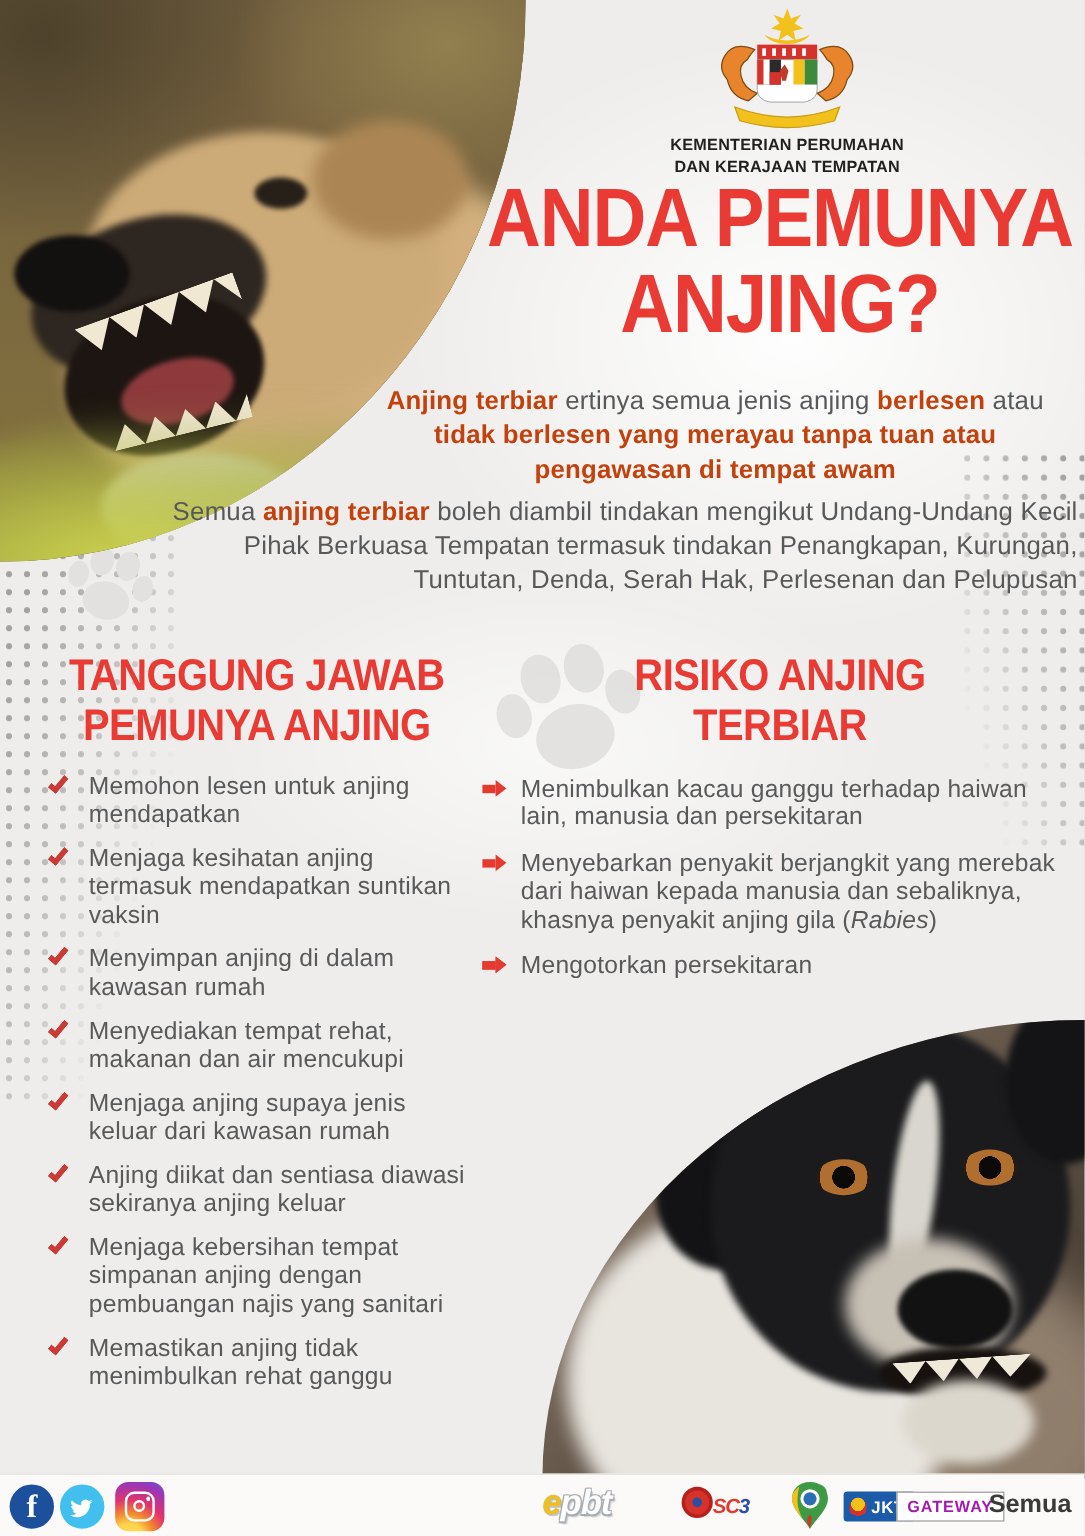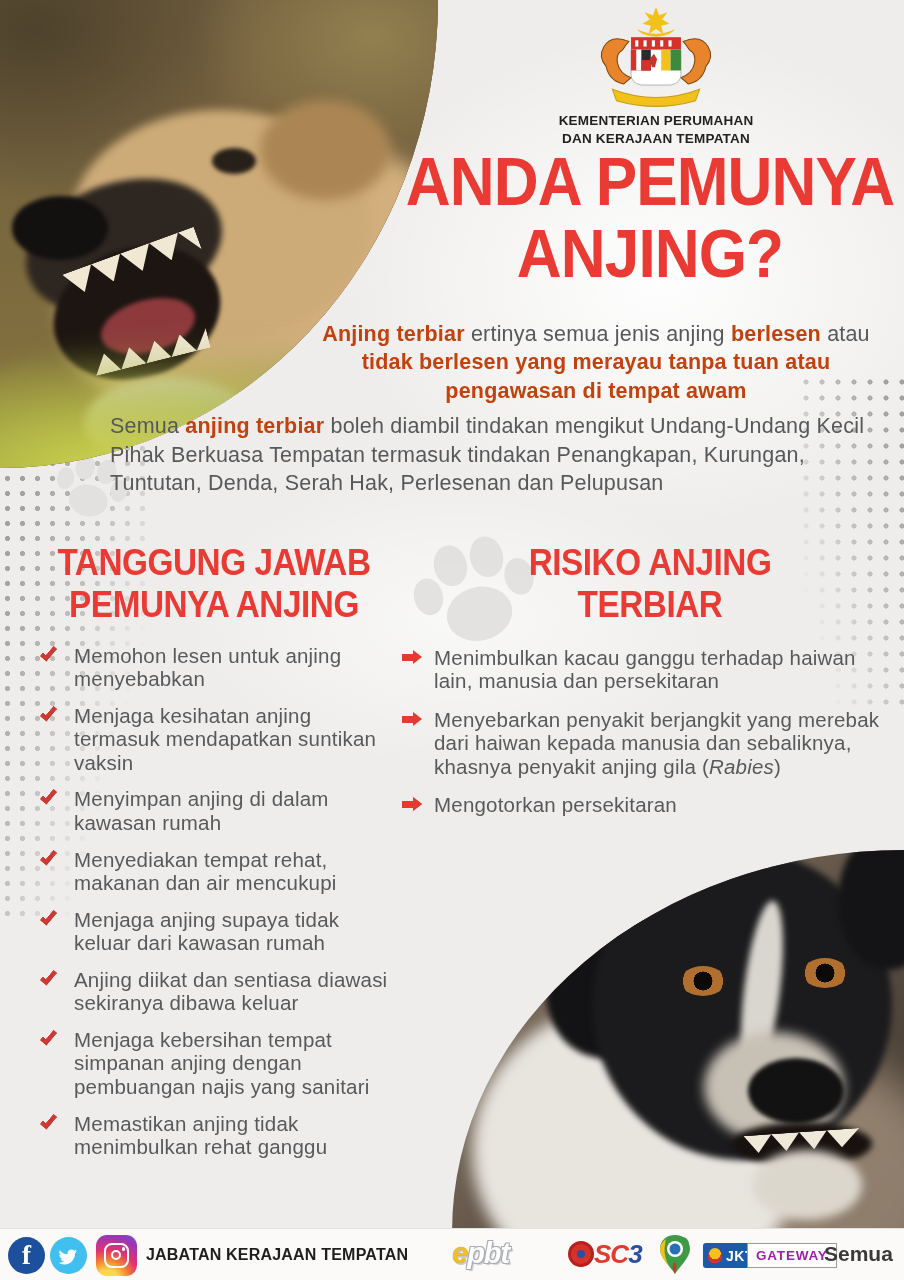--- a/index.html
+++ b/index.html
@@ -92,21 +92,21 @@
   .crest{ position:absolute; left:578px; top:6px; width:156px; height:104px; z-index:5; }
   .ministry{ position:absolute; left:470px; top:112px; width:372px; text-align:center;
     font-size:13.5px; font-weight:800; color:#221f20; line-height:1.3; letter-spacing:.2px; z-index:5; }
   .title{ position:absolute; left:370px; top:146px; width:560px; text-align:center;
     color:#e93a33; font-weight:800; font-size:69px; line-height:1.04; letter-spacing:-1px;
     transform:scaleX(.9); transform-origin:center top; z-index:5; }
 
   
   .p-intro{ position:absolute; left:296px; top:320px; width:600px; text-align:center;
     font-size:21.5px; line-height:1.32; color:#57585a; letter-spacing:.2px; z-index:5; }
-  .p-law{ position:absolute; left:110px; top:412px; width:788px; text-align:left;
+  .p-law{ position:absolute; left:110px; top:412px; width:788px; text-align:right;
     font-size:21.5px; line-height:1.33; color:#57585a; letter-spacing:.2px; z-index:5; }
   .b{ font-weight:700; color:#c2410c; }
 
   
   .col{ position:absolute; z-index:5; }
   .col-left{ left:38px; top:542px; width:352px; }
   .col-right{ left:402px; top:542px; width:496px; }
   .col h2{ text-align:center; color:#e93a33; font-size:37px; font-weight:800;
     line-height:1.13; letter-spacing:-.5px; transform:scaleX(.9); transform-origin:center top; }
   .col ul{ list-style:none; margin-top:18px; }
@@ -142,21 +142,21 @@
   .ig-dot{ position:absolute; right:2px; top:2px; width:3.5px; height:3.5px;
     background:#fff; border-radius:50%; }
   .dept{ position:absolute; left:146px; top:17px; font-size:16px; font-weight:800;
     color:#1f1e1c; letter-spacing:.2px; }
 
   .epbt{ position:absolute; left:452px; top:8px; font-style:italic; font-weight:800;
     font-size:29px; letter-spacing:-1px; }
   .epbt .e{ color:#f2c01d; text-shadow:0 0 1px #8b8f94, 1.5px 1.5px 0 #c9cbce; }
   .epbt .pbt{ color:#fdfdfd; text-shadow:-1px -1px 0 #a9adb2, 1px -1px 0 #a9adb2,
     -1px 1px 0 #a9adb2, 1px 1px 0 #a9adb2, 2px 2px 1px #c9cbce; }
-  .osc3{ position:absolute; left:568px; top:10px; font-style:italic; font-weight:800; font-size:26px; }
+  .osc3{ position:absolute; left:568px; top:10px; font-style:italic; font-weight:800; font-size:17px; }
   .osc-o{ display:inline-block; width:26px; height:26px; border-radius:50%; background:#d5322b;
     border:3px solid #b6201d; vertical-align:-4px; position:relative; }
   .osc-o::after{ content:""; position:absolute; left:6px; top:6px; width:8px; height:8px;
     background:#2a4fa0; border-radius:50%; }
   .osc-sc{ color:#e23a2c; letter-spacing:-1px; }
   .osc-3{ color:#2a50a5; }
   .pin{ position:absolute; left:658px; top:5px; }
   .jkt-box{ position:absolute; left:703px; top:14px; height:25px; background:#1c5ba9;
     border-radius:3px 0 0 3px; display:flex; align-items:center; padding:0 7px 0 5px; gap:4px; }
   .jkt-crest{ width:14px; height:16px;
@@ -245,26 +245,26 @@
   <p class="p-intro"><span class="b">Anjing terbiar</span><span> ertinya semua jenis anjing </span><span class="b">berlesen</span><span> atau </span><span class="b">tidak berlesen yang merayau tanpa tuan atau pengawasan di tempat awam</span></p>
 
   <p class="p-law"><span>Semua </span><span class="b">anjing terbiar</span><span> boleh diambil tindakan mengikut Undang-Undang Kecil Pihak Berkuasa Tempatan termasuk tindakan Penangkapan, Kurungan, Tuntutan, Denda, Serah Hak, Perlesenan dan Pelupusan</span></p>
 
   <div class="col col-left">
     <h2>
       <div>TANGGUNG JAWAB</div>
       <div>PEMUNYA ANJING</div>
     </h2>
     <ul>
-      <li><span class="check"></span><span>Memohon lesen untuk anjing menyebabkan</span></li>
+      <li><span class="check"></span><span>Memohon lesen untuk anjing mendapatkan</span></li>
       <li><span class="check"></span><span>Menjaga kesihatan anjing termasuk mendapatkan suntikan vaksin</span></li>
       <li><span class="check"></span><span>Menyimpan anjing di dalam kawasan rumah</span></li>
       <li><span class="check"></span><span>Menyediakan tempat rehat, makanan dan air mencukupi</span></li>
-      <li><span class="check"></span><span>Menjaga anjing supaya tidak keluar dari kawasan rumah</span></li>
-      <li><span class="check"></span><span>Anjing diikat dan sentiasa diawasi sekiranya dibawa keluar</span></li>
+      <li><span class="check"></span><span>Menjaga anjing supaya jenis keluar dari kawasan rumah</span></li>
+      <li><span class="check"></span><span>Anjing diikat dan sentiasa diawasi sekiranya anjing keluar</span></li>
       <li><span class="check"></span><span>Menjaga kebersihan tempat simpanan  anjing dengan pembuangan najis yang sanitari</span></li>
       <li><span class="check"></span><span>Memastikan anjing tidak menimbulkan rehat ganggu</span></li>
     </ul>
   </div>
 
   <div class="col col-right">
     <h2>
       <div>RISIKO ANJING</div>
       <div>TERBIAR</div>
     </h2>
@@ -298,21 +298,20 @@
       <svg width="23" height="23" viewBox="0 0 32 32">
           <path fill="#fff" d="M28 10c-1 .5-2 .8-3 .9 1-.6 1.9-1.6 2.3-2.8-1 .6-2.2 1-3.4 1.3a5.3 5.3 0 0 0-9 4.8A15 15 0 0 1 4 8.6a5.3 5.3 0 0 0 1.6 7 5 5 0 0 1-2.4-.6v.1c0 2.5 1.8 4.7 4.2 5.2-.8.2-1.6.2-2.4.1a5.3 5.3 0 0 0 4.9 3.7A10.6 10.6 0 0 1 2 26a15 15 0 0 0 8.1 2.4c9.7 0 15-8 15-15v-.7c1-.7 1.9-1.7 2.9-2.7z"></path>
         </svg>
     </div>
     <div class="soc ig">
       <div class="ig-frame">
           <div class="ig-lens"></div>
           <div class="ig-dot"></div>
         </div>
     </div>
-    <div class="dept">JABATAN KERAJAAN TEMPATAN</div>
 
     <div class="epbt"><span class="e">e</span><span class="pbt">pbt</span></div>
     <div class="osc3"><span class="osc-o"></span><span class="osc-sc">SC</span><span class="osc-3">3</span></div>
     <svg class="pin" width="34" height="42" viewBox="0 0 34 42">
       <path d="M17 1c9 0 15 6 15 14 0 9-11 18-15 25C13 33 2 24 2 15 2 7 8 1 17 1z" fill="#3f9a46"></path>
       <path d="M8 5c-4 3-6 6-6 10 0 6 5 12 9 17-4-8-6-14-3-27z" fill="#f2c11c"></path>
       <path d="M17 28c3 4 0 9 0 12-2-4-4-8 0-12z" fill="#d5322b"></path>
       <circle cx="17" cy="15" r="8" fill="#fff"></circle>
       <circle cx="17" cy="15" r="5.5" fill="#2a6fb5"></circle>
       <path d="M25 4q4 1 5 5" stroke="#3f9a46" stroke-width="2" fill="none"></path>

